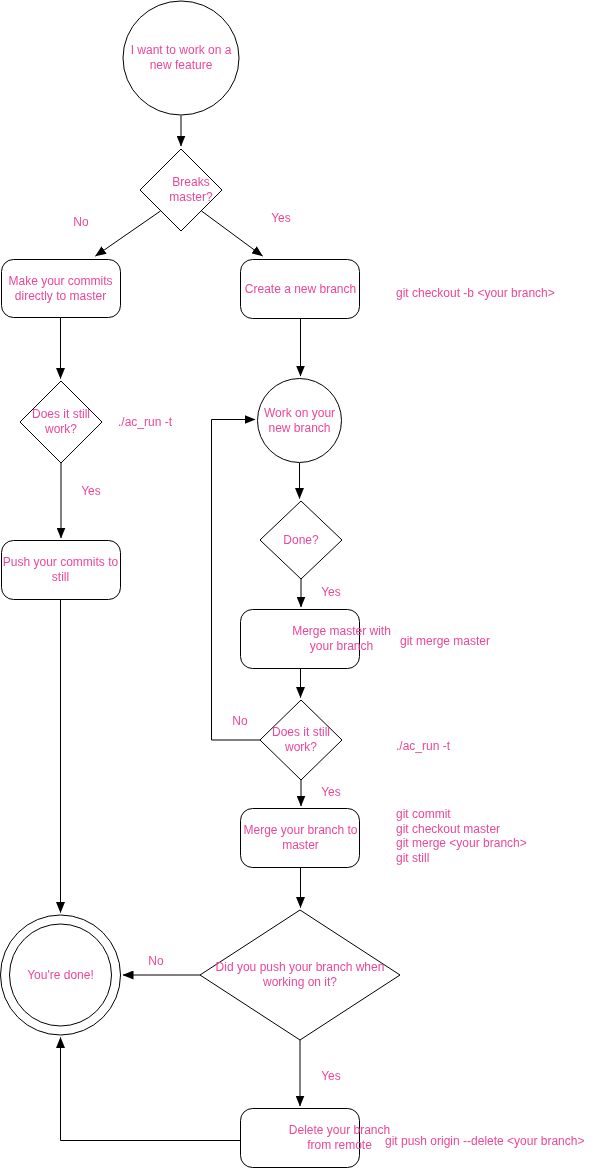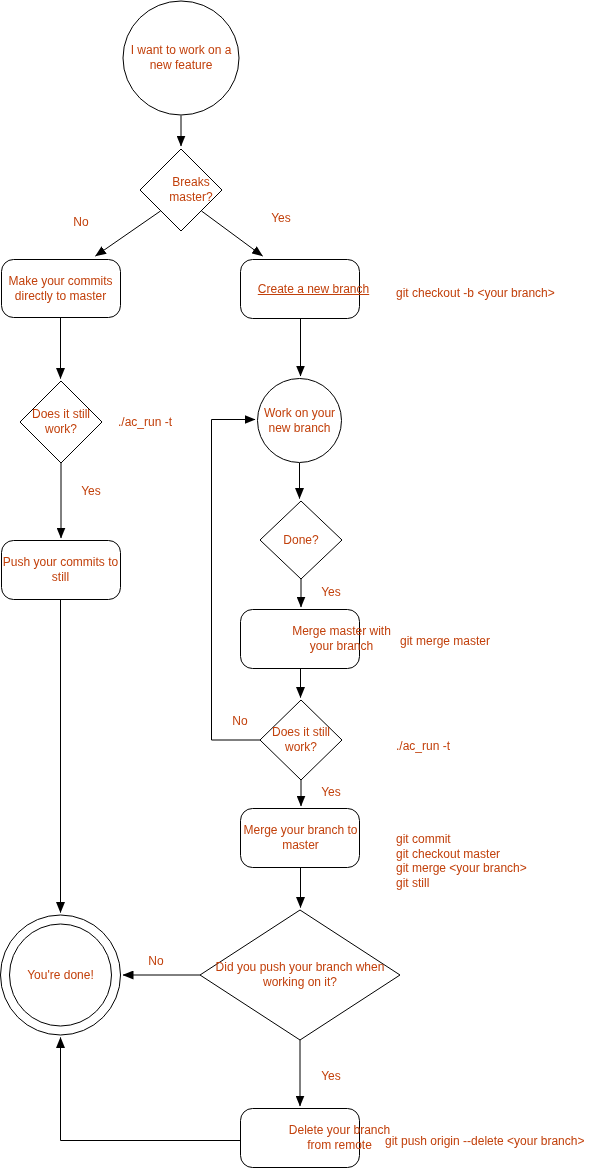--- a/index.html
+++ b/index.html
@@ -7,21 +7,21 @@
     padding: 0;
     background: #ffffff;
   }
   .stage {
     position: relative;
     width: 606px;
     height: 1171px;
     background: #ffffff;
     font-family: "Liberation Sans", sans-serif;
     font-size: 12px;
-    color: #c2410c;
+    color: #ec4899;
     overflow: hidden;
   }
   .stage svg.wires {
     position: absolute;
     left: 0;
     top: 0;
   }
   .node-label {
     position: absolute;
     display: flex;
@@ -97,21 +97,21 @@
       <path d="M240,1140.5 L60.5,1140.5 L60.5,1037.5" marker-end="url(#arrow)"></path>
     </g>
   </svg>
 
   <div class="node-label" style="left:125px; top:2px; width:112px; height:112px;">I want to work on a new feature</div>
   <div class="node-label" style="left:156px; top:154px; width:70px; height:72px;">Breaks master?</div>
   <div class="node-label" style="left:2px; top:260px; width:117px; height:57px;">Make your commits directly to master</div>
   <div class="node-label" style="left:25px; top:386px; width:72px; height:72px;">Does it still work?</div>
   <div class="node-label" style="left:2px; top:541px; width:117px; height:58px;">Push your commits to still</div>
   <div class="node-label" style="left:10px; top:925px; width:101px; height:100px;">You're done!</div>
-  <div class="node-label" style="left:255px; top:260px; width:117px; height:58px;text-decoration:underline;">Create a new branch</div>
+  <div class="node-label" style="left:242px; top:260px; width:117px; height:58px;">Create a new branch</div>
   <div class="node-label" style="left:266px; top:505px; width:70px; height:70px;">Done?</div>
   <div class="node-label" style="left:259px; top:380px; width:81px; height:81px;">Work on your new branch</div>
   <div class="node-label" style="left:242px; top:610px; width:117px; height:58px;padding-left:41px;">Merge master with your branch</div>
   <div class="node-label" style="left:265px; top:704px; width:72px; height:72px;">Does it still work?</div>
   <div class="node-label" style="left:242px; top:809px; width:117px; height:58px;">Merge your branch to master</div>
   <div class="node-label" style="left:212px; top:915px; width:176px; height:120px;">Did you push your branch when working on it?</div>
   <div class="node-label" style="left:242px; top:1109px; width:117px; height:58px;padding-left:39px;">Delete your branch from remote</div>
 
   <div class="edge-label" style="left:81px; top:222px;">No</div>
   <div class="edge-label" style="left:281px; top:218px;">Yes</div>
@@ -119,21 +119,21 @@
   <div class="edge-label" style="left:331px; top:592px;">Yes</div>
   <div class="edge-label" style="left:240px; top:721px;">No</div>
   <div class="edge-label" style="left:331px; top:792px;">Yes</div>
   <div class="edge-label" style="left:156px; top:961px;">No</div>
   <div class="edge-label" style="left:331px; top:1076px;">Yes</div>
 
   <div class="cmd-label" style="left:396px; top:293px;">git checkout -b &lt;your branch&gt;</div>
   <div class="cmd-label" style="left:118px; top:422px;">./ac_run -t</div>
   <div class="cmd-label" style="left:400px; top:641px;">git merge master</div>
   <div class="cmd-label" style="left:396px; top:746px;">./ac_run -t</div>
-  <div class="cmd-block" style="left:396px; top:807px;margin-top:25px;">
+  <div class="cmd-block" style="left:396px; top:807px;">
     <div>git commit</div>
     <div>git checkout master</div>
     <div>git merge &lt;your branch&gt;</div>
     <div>git still</div>
   </div>
   <div class="cmd-label" style="left:385px; top:1141px;">git push origin --delete &lt;your branch&gt;</div>
 
 </div>
 
 </body></html>

